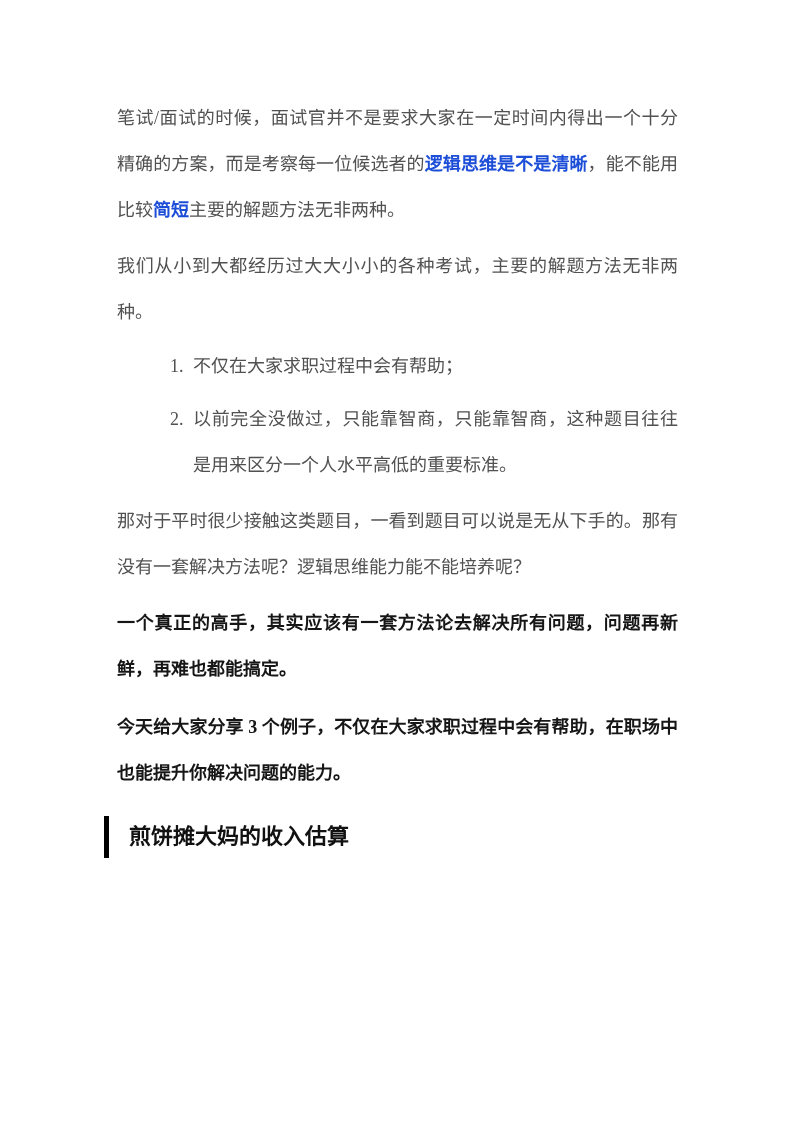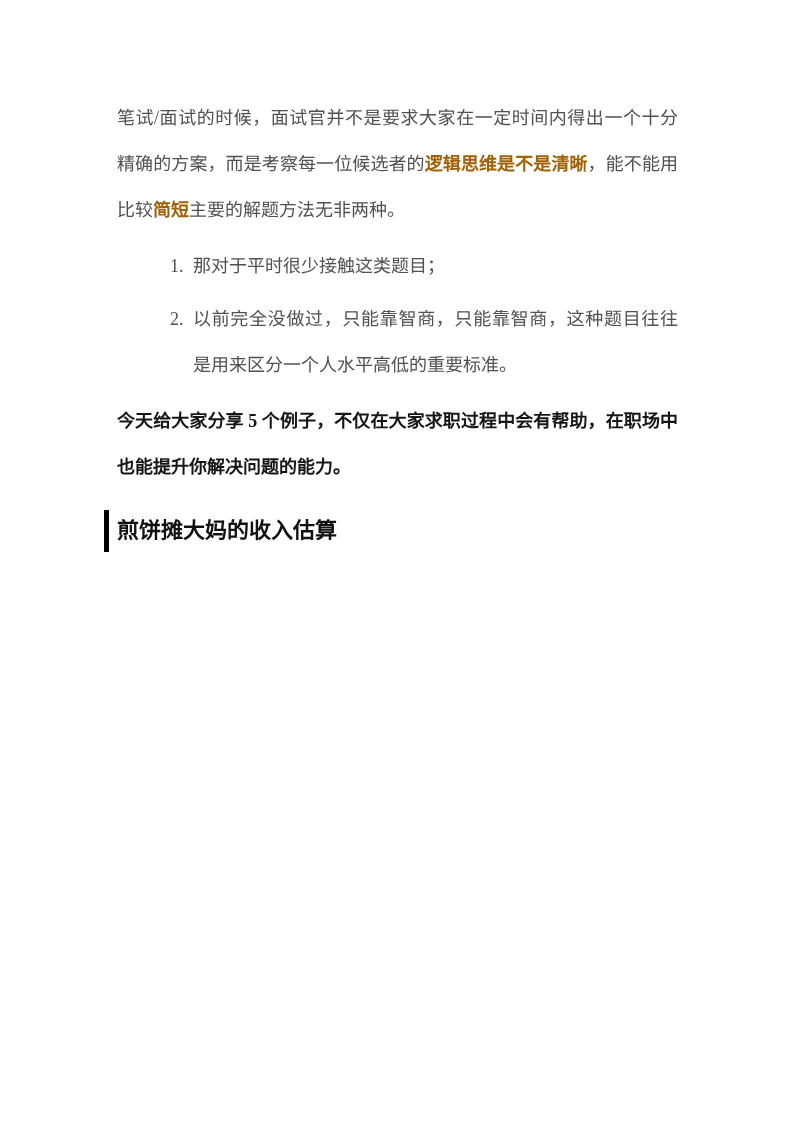--- a/index.html
+++ b/index.html
@@ -29,21 +29,21 @@
   .para {
     margin: 0;
     font-size: 18px;
     line-height: 46px;
     color: #515151;
     text-align: justify;
     text-justify: inter-character;
   }
   .emph {
     font-weight: bold;
-    color: #a16207;
+    color: #1d4ed8;
   }
   .bold-para {
     font-weight: bold;
     color: #161616;
   }
   .doc-list {
     margin: 0;
     padding: 0;
   }
   .list-item {
@@ -63,51 +63,54 @@
     text-justify: inter-character;
   }
   .mb8  { margin-bottom: 8px; }
   .mb7  { margin-bottom: 7px; }
   .mb10 { margin-bottom: 10px; }
   .mb12 { margin-bottom: 12px; }
   .mb14 { margin-bottom: 14px; }
   .heading {
     margin: 20px 0 0 -13px;
     border-left: 5px solid #000000;
-    padding-left: 8px;
+    padding-left: 20px;
     font-size: 22px;
     line-height: 42px;
     font-weight: bold;
     color: #111111;
   }
 </style>
 </head>
 <body>
 
 <div class="page">
   <div class="content">
 
     <p class="para mb10"><span>笔试/面试的时候，面试官并不是要求大家在一定时间内得出一个十分精确的方案，而是考察每一位候选者的</span><span class="emph">逻辑思维是不是清晰</span><span>，能不能用比较</span><span class="emph">简短</span><span>主要的解题方法无非两种。</span></p>
 
+    <p class="para mb8">我们从小到大都经历过大大小小的各种考试，主要的解题方法无非两种。</p>
 
     <div class="doc-list" role="list">
       <div class="list-item mb7" role="listitem">
         <span class="num">1.</span>
-        <span class="li-text">那对于平时很少接触这类题目；</span>
+        <span class="li-text">不仅在大家求职过程中会有帮助；</span>
       </div>
       <div class="list-item mb10" role="listitem">
         <span class="num">2.</span>
         <span class="li-text">以前完全没做过，只能靠智商，只能靠智商，这种题目往往是用来区分一个人水平高低的重要标准。</span>
       </div>
     </div>
 
+    <p class="para mb10">那对于平时很少接触这类题目，一看到题目可以说是无从下手的。那有没有一套解决方法呢？逻辑思维能力能不能培养呢？</p>
 
 
+    <p class="para bold-para mb12">一个真正的高手，其实应该有一套方法论去解决所有问题，问题再新鲜，再难也都能搞定。</p>
 
-    <p class="para bold-para mb8">今天给大家分享 5 个例子，不仅在大家求职过程中会有帮助，在职场中也能提升你解决问题的能力。</p>
+    <p class="para bold-para mb8">今天给大家分享 3 个例子，不仅在大家求职过程中会有帮助，在职场中也能提升你解决问题的能力。</p>
 
 
     <h2 class="heading">
       <span>煎饼摊大妈的收入估算</span>
     </h2>
 
   </div>
 </div>
 
 </body></html>

